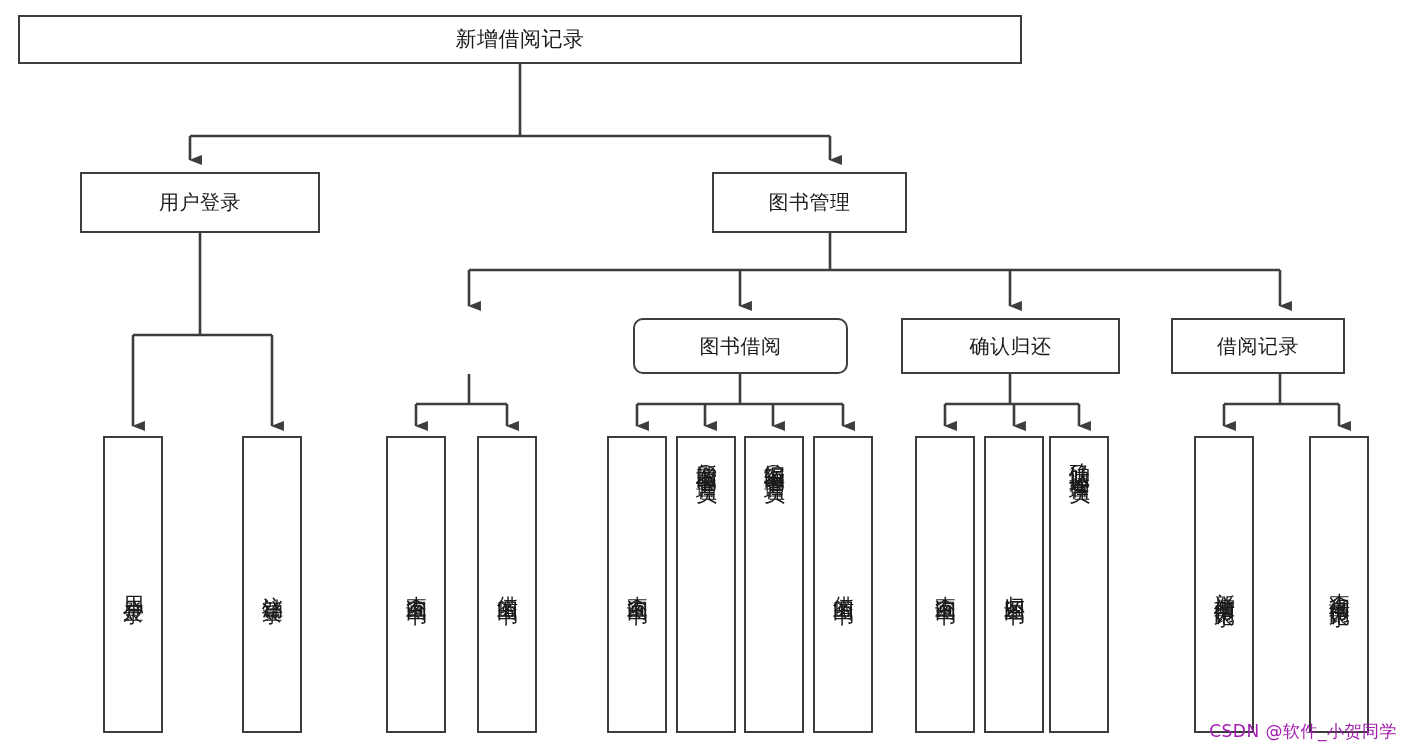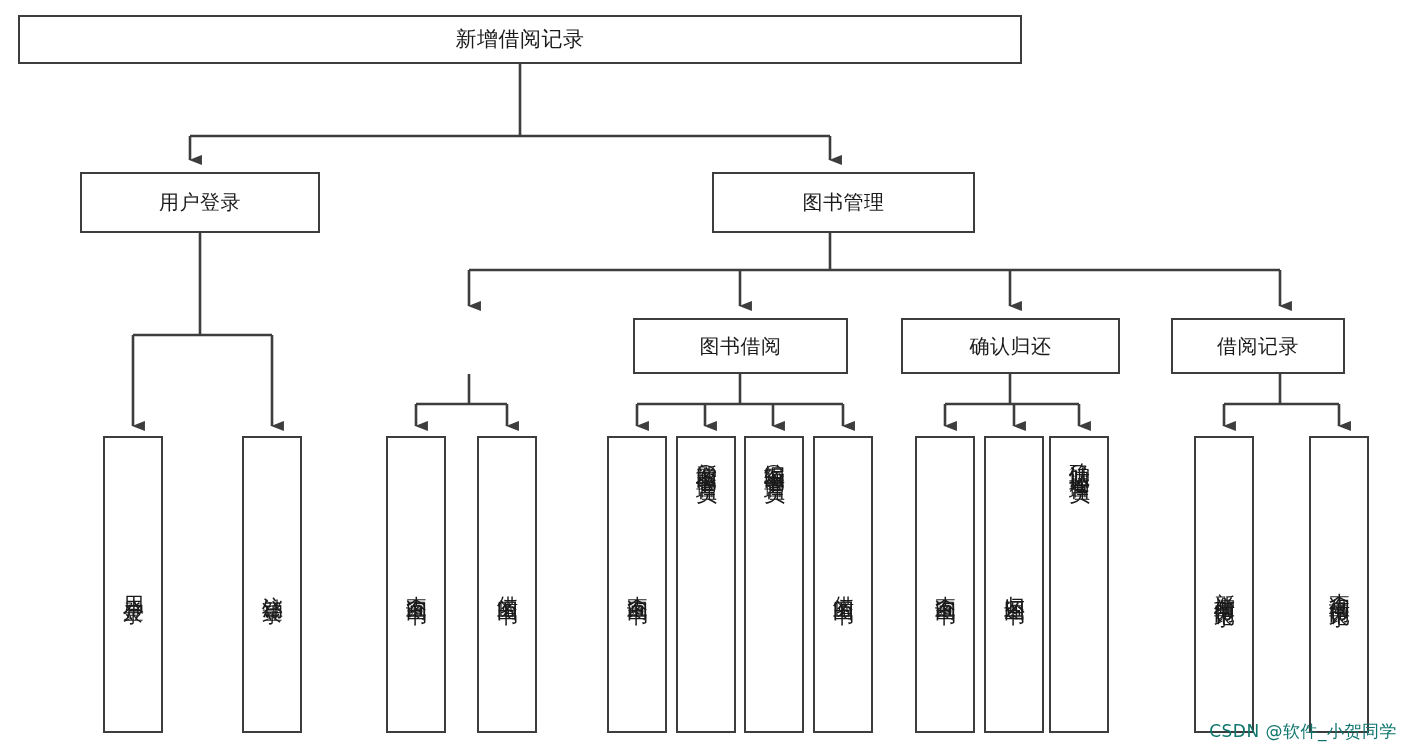--- a/index.html
+++ b/index.html
@@ -69,21 +69,21 @@
     stroke: #3d3d3d;
     stroke-width: 2.6;
     fill: none;
   }
   .arrowhead { fill: #3d3d3d; }
   #watermark {
     position: absolute;
     right: 8px;
     bottom: 4px;
     font-size: 17px;
-    color: #0f766e;
+    color: #a21caf;
     letter-spacing: 0.5px;
     user-select: none;
   }
 </style>
 </head>
 <body>
 
 <div id="canvas">
 
   <svg id="wires" viewBox="0 0 1405 747">
@@ -137,26 +137,26 @@
   </svg>
 
   <div class="node root" style="left:18px; top:15px; width:1004px; height:49px;">
     <span class="node-label">新增借阅记录</span>
   </div>
 
   <div class="node level2" style="left:80px; top:172px; width:240px; height:61px;">
     <span class="node-label">用户登录</span>
   </div>
 
-  <div class="node level2" style="left:712px; top:172px; width:263px; height:61px;">
+  <div class="node level2" style="left:712px; top:172px; width:195px; height:61px;">
     <span class="node-label">图书管理</span>
   </div>
 
 
-  <div class="node level2" style="left:633px; top:318px; width:215px; height:56px;">
+  <div class="node level2" style="left:633px; top:318px; width:215px; height:56px;border-radius:10px;">
     <span class="node-label">图书借阅</span>
   </div>
 
   <div class="node level2" style="left:901px; top:318px; width:219px; height:56px;">
     <span class="node-label">确认归还</span>
   </div>
 
   <div class="node level2" style="left:1171px; top:318px; width:174px; height:56px;">
     <span class="node-label">借阅记录</span>
   </div>

